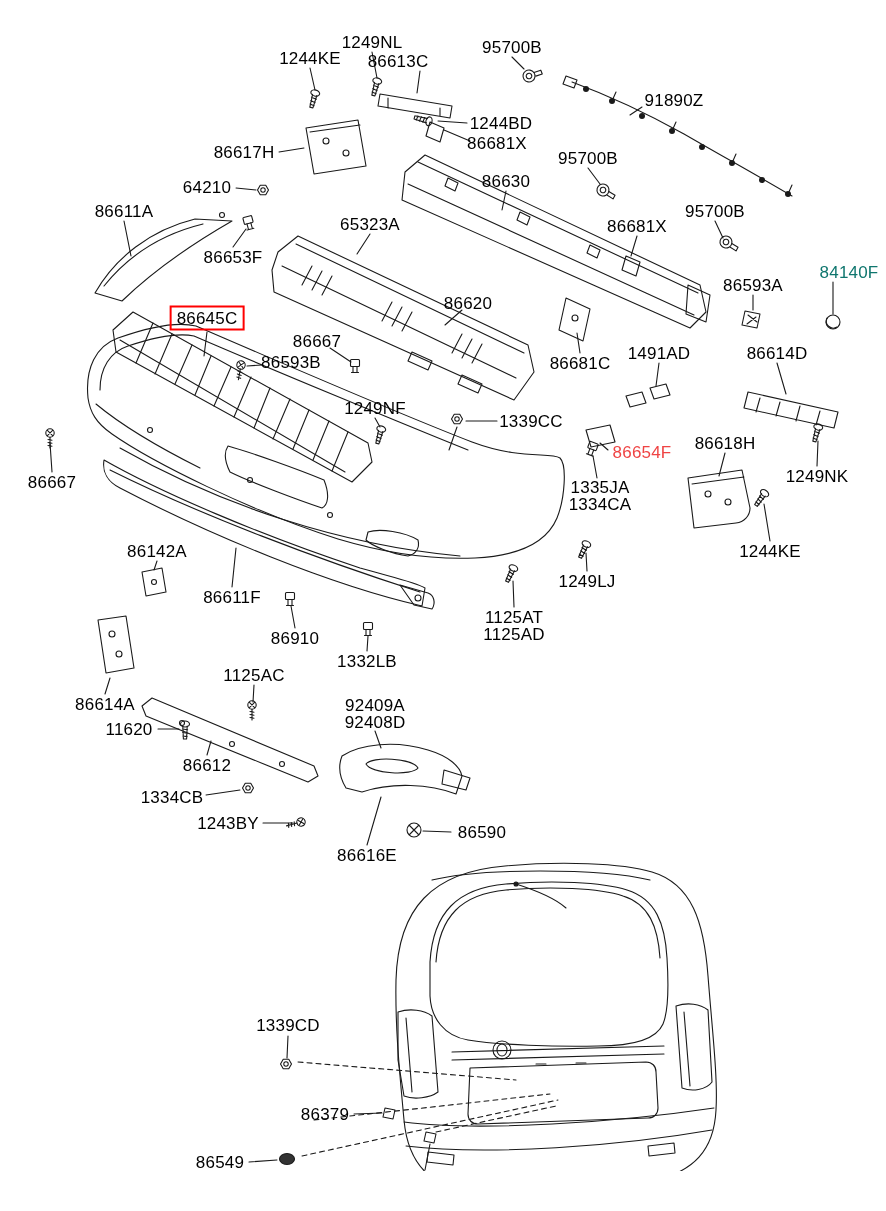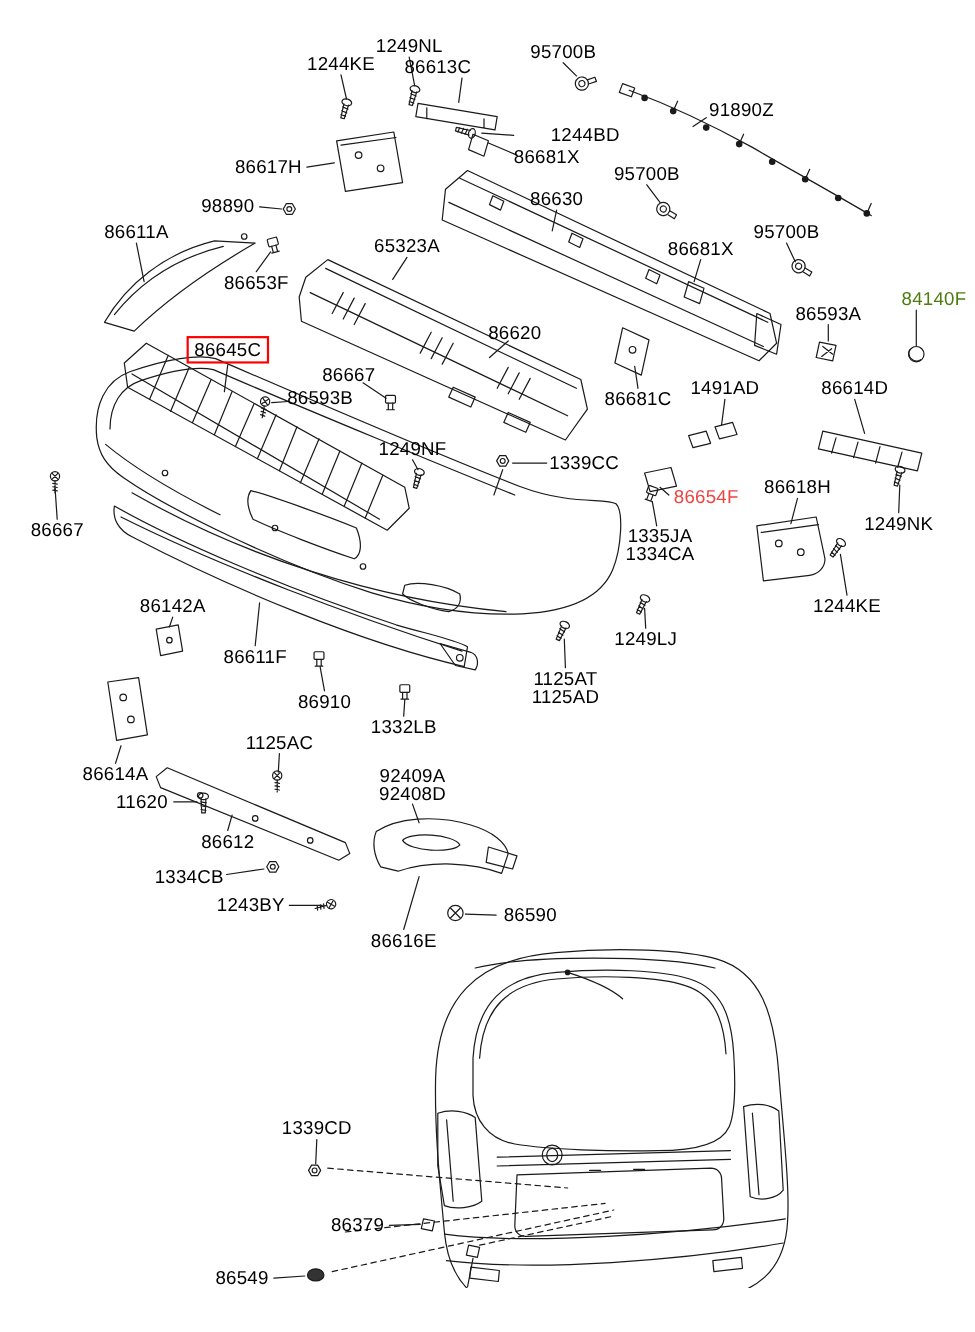--- a/index.html
+++ b/index.html
@@ -225,33 +225,33 @@
 
   </g>
 </svg>
 
 <div id="labels">
       <div class="part-label" style="left: 372px; top: 42px; color: rgb(0, 0, 0);">1249NL</div>
       <div class="part-label" style="left: 310px; top: 58px; color: rgb(0, 0, 0);">1244KE</div>
       <div class="part-label" style="left: 398px; top: 61px; color: rgb(0, 0, 0);">86613C</div>
       <div class="part-label" style="left: 512px; top: 47px; color: rgb(0, 0, 0);">95700B</div>
       <div class="part-label" style="left: 674px; top: 100px; color: rgb(0, 0, 0);">91890Z</div>
-      <div class="part-label" style="left: 501px; top: 123px; color: rgb(0, 0, 0); margin-left: 31px;">1244BD</div>
+      <div class="part-label" style="left: 501px; top: 123px; color: rgb(0, 0, 0);">1244BD</div>
       <div class="part-label" style="left: 244px; top: 152px; color: #000000; text-align: right;">86617H</div>
       <div class="part-label" style="left: 497px; top: 143px; color: rgb(0, 0, 0);">86681X</div>
       <div class="part-label" style="left: 588px; top: 158px; color: rgb(0, 0, 0);">95700B</div>
       <div class="part-label" style="left: 506px; top: 181px; color: rgb(0, 0, 0);">86630</div>
-      <div class="part-label" style="left: 207px; top: 187px; color: rgb(0, 0, 0);">98890</div>
+      <div class="part-label" style="left: 207px; top: 187px; color: rgb(0, 0, 0);">64210</div>
       <div class="part-label" style="left: 124px; top: 211px; color: rgb(0, 0, 0);">86611A</div>
       <div class="part-label" style="left: 637px; top: 226px; color: rgb(0, 0, 0);">86681X</div>
       <div class="part-label" style="left: 715px; top: 211px; color: rgb(0, 0, 0);">95700B</div>
       <div class="part-label" style="left: 233px; top: 257px; color: rgb(0, 0, 0);">86653F</div>
       <div class="part-label" style="left: 370px; top: 224px; color: rgb(0, 0, 0);">65323A</div>
       <div class="part-label" style="left: 753px; top: 285px; color: rgb(0, 0, 0);">86593A</div>
-      <div class="part-label" style="left: 833px; top: 272px; color: #4d7c0f; padding-left: 32px;">84140F</div>
+      <div class="part-label" style="left: 833px; top: 272px; color: #0f766e; padding-left: 32px;">84140F</div>
       <div class="part-label highlighted" style="left: 207px; top: 318px; color: rgb(0, 0, 0); border-color: rgb(255, 0, 0);">86645C</div>
       <div class="part-label" style="left: 468px; top: 303px; color: rgb(0, 0, 0);">86620</div>
       <div class="part-label" style="left: 317px; top: 341px; color: rgb(0, 0, 0);">86667</div>
       <div class="part-label" style="left: 291px; top: 362px; color: rgb(0, 0, 0);">86593B</div>
       <div class="part-label" style="left: 580px; top: 363px; color: rgb(0, 0, 0);">86681C</div>
       <div class="part-label" style="left: 659px; top: 353px; color: rgb(0, 0, 0);">1491AD</div>
       <div class="part-label" style="left: 777px; top: 353px; color: rgb(0, 0, 0);">86614D</div>
       <div class="part-label" style="left: 375px; top: 408px; color: rgb(0, 0, 0);">1249NF</div>
       <div class="part-label" style="left: 531px; top: 421px; color: rgb(0, 0, 0);">1339CC</div>
       <div class="part-label" style="left: 642px; top: 452px; color: #ef4444;">86654F</div>

